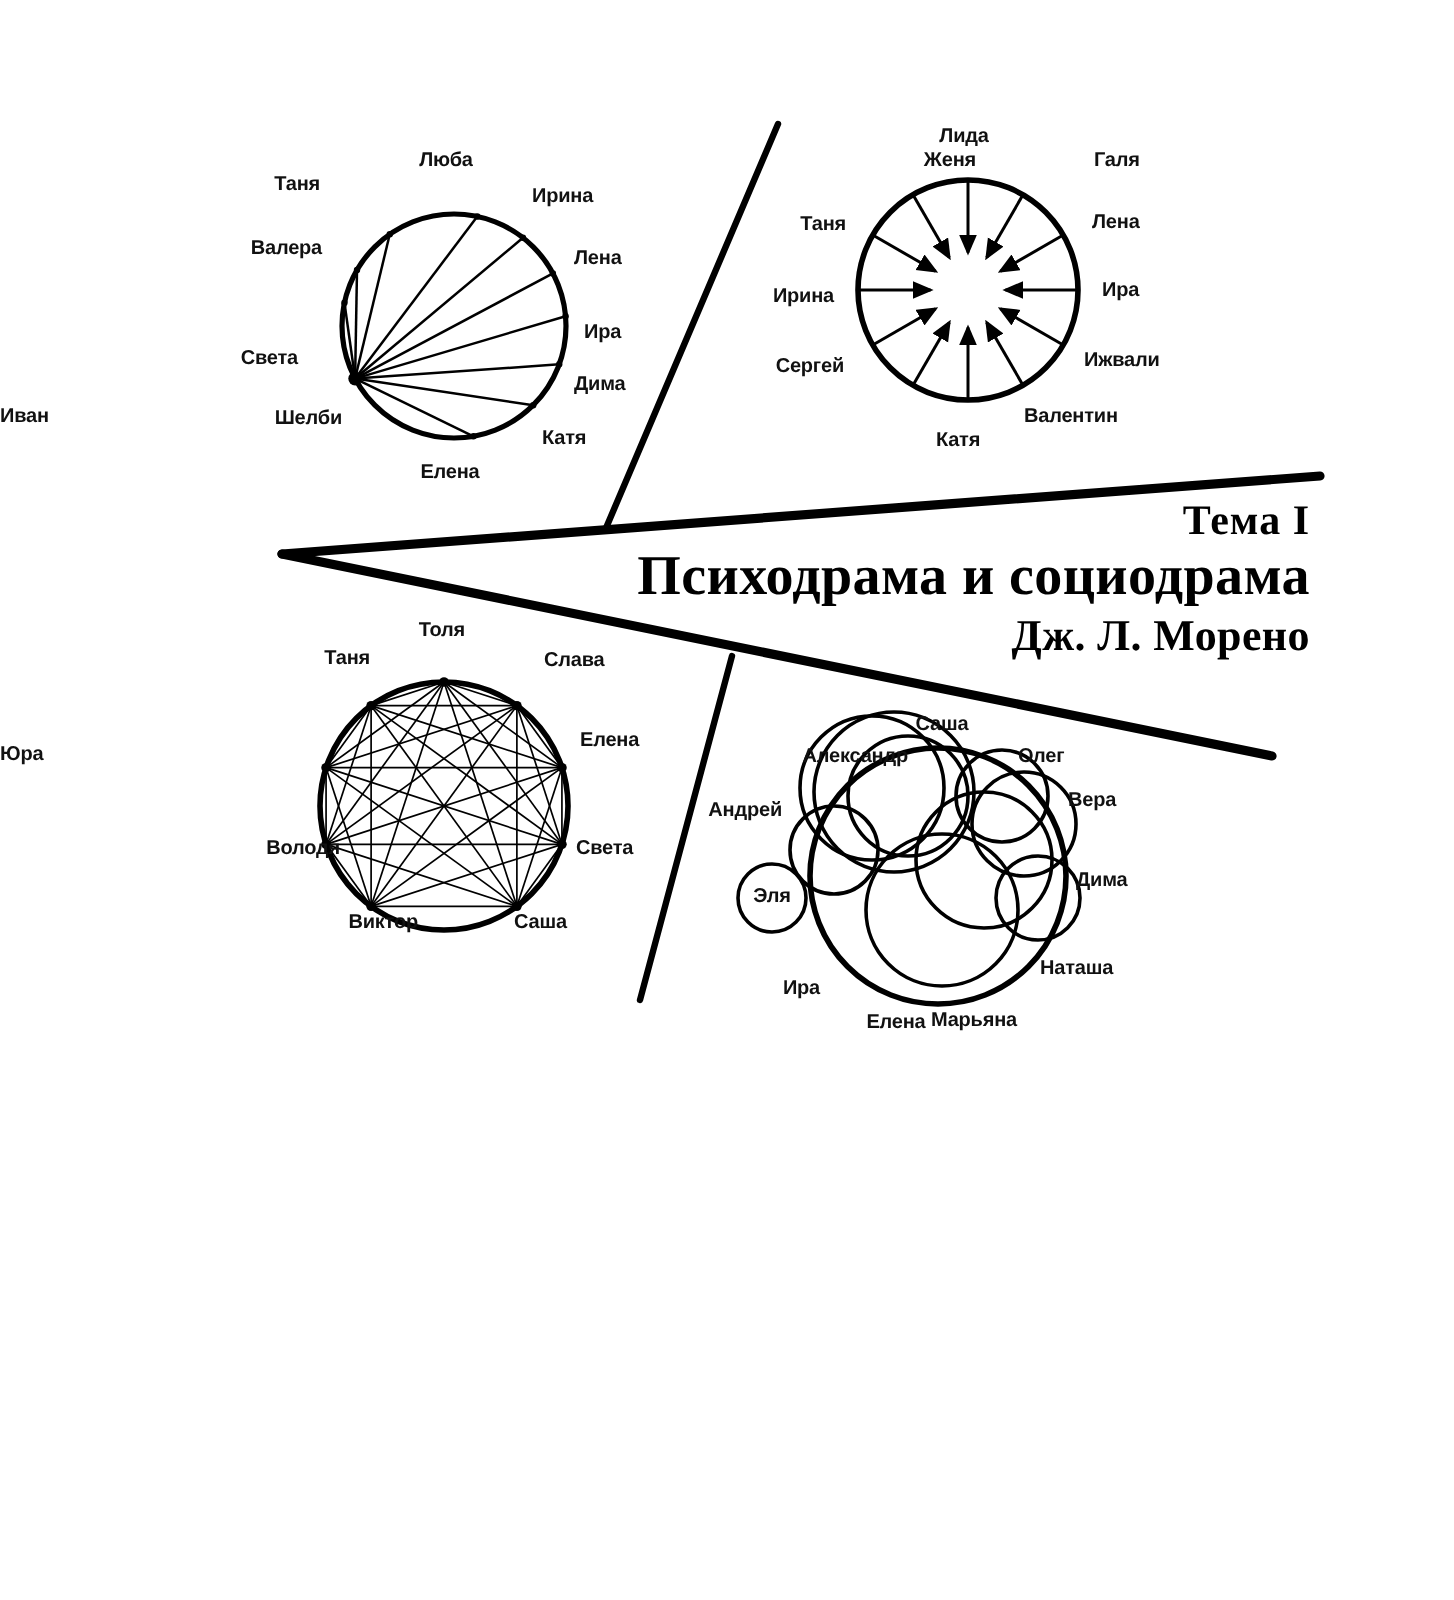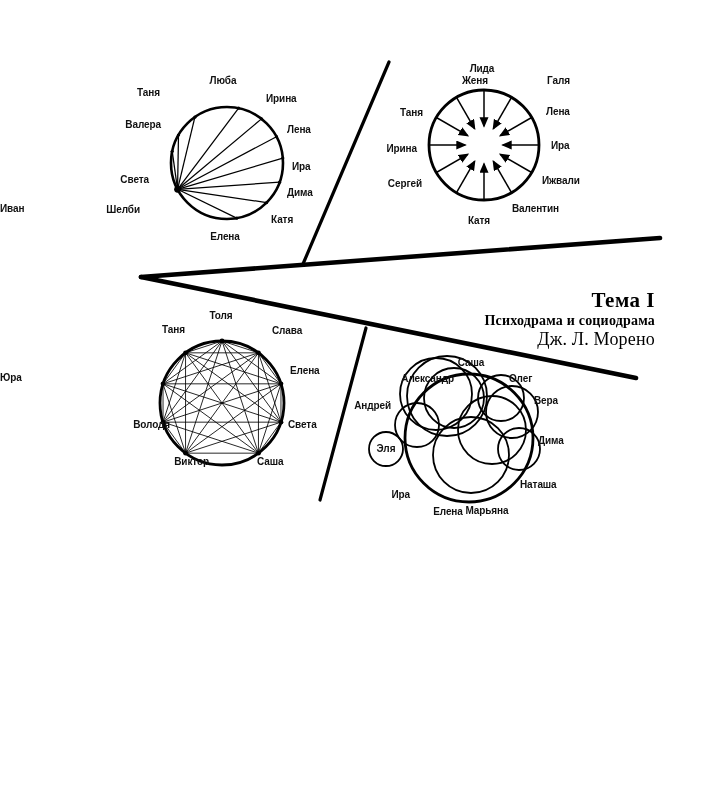--- a/index.html
+++ b/index.html
@@ -5,23 +5,23 @@
   html,body{margin:0;padding:0;background:#ffffff;}
   body{width:727px;height:800px;position:relative;overflow:hidden;
        font-family:"Liberation Sans",sans-serif;color:#000;}
   #page{position:absolute;left:0;top:0;width:727px;height:800px;}
   svg.layer{position:absolute;left:0;top:0;width:727px;height:800px;}
   .lbl{position:absolute;font-family:"Liberation Sans",sans-serif;
        font-size:10px;font-weight:bold;color:#111;white-space:nowrap;
        line-height:11px;letter-spacing:-0.1px;}
   .title-block{position:absolute;text-align:right;
        font-family:"Liberation Serif",serif;color:#000;}
-  .t-line1{font-size:21px;font-weight:bold;letter-spacing:0.5px;margin-top:40px;}
-  .t-line2{font-size:14px;font-weight:bold;letter-spacing:0.2px;}
-  .t-line3{font-size:18px;font-weight:normal;letter-spacing:0.2px;}
+  .t-line1{font-size:21px;font-weight:bold;letter-spacing:0.5px;}
+  .t-line2{font-size:28px;font-weight:bold;letter-spacing:0.2px;}
+  .t-line3{font-size:22px;font-weight:bold;letter-spacing:0.2px;}
 </style>
 </head>
 <body>
 
 <div id="page">
 
   <svg class="layer" id="art" viewBox="0 0 727 800" xmlns="http://www.w3.org/2000/svg">
       <defs>
         <marker id="ah" markerWidth="7" markerHeight="7" refX="6" refY="3" orient="auto" markerUnits="strokeWidth">
           <path d="M0,0 L7,3 L0,6 z" fill="#000000"></path>
@@ -139,21 +139,21 @@
       <div class="lbl" style="top: 87px; left: 0px; width: 160px; text-align: right;">Таня</div>
       <div class="lbl" style="top: 75px; left: 0px; width: 446px; text-align: center;">Люба</div>
       <div class="lbl" style="top: 93px; left: 266px;">Ирина</div>
       <div class="lbl" style="top: 124px; left: 287px;">Лена</div>
       <div class="lbl" style="top: 161px; left: 292px;">Ира</div>
       <div class="lbl" style="top: 187px; left: 287px;">Дима</div>
       <div class="lbl" style="top: 214px; left: 271px;">Катя</div>
       <div class="lbl" style="top: 231px; left: 0px; width: 450px; text-align: center;">Елена</div>
       <div class="lbl" style="top: 174px; left: 0px; width: 128px; text-align: right; padding-left: 21px;">Света</div>
       <div class="lbl" style="top: 119px; left: 0px; width: 126px; text-align: right; margin-left: 35px;">Валера</div>
-      <div class="lbl" style="top: 204px; left: 0px; width: 140px; text-align: right;">Шелби</div>
+      <div class="lbl" style="top: 204px; left: 0px; width: 140px; text-align: right; padding-left: 31px;">Шелби</div>
       <div class="lbl" style="top: 63px; left: 0px; width: 964px; text-align: center;">Лида</div>
       <div class="lbl" style="top: 75px; left: 547px;">Галя</div>
       <div class="lbl" style="top: 106px; left: 546px;">Лена</div>
       <div class="lbl" style="top: 140px; left: 551px;">Ира</div>
       <div class="lbl" style="top: 175px; left: 542px;">Ижвали</div>
       <div class="lbl" style="top: 203px; left: 512px;">Валентин</div>
       <div class="lbl" style="top: 215px; left: 0px; width: 958px; text-align: center;">Катя</div>
       <div class="lbl" style="top: 203px; left: 0px; width: 448px; text-align: left;">Иван</div>
       <div class="lbl" style="top: 178px; left: 0px; width: 422px; text-align: right;">Сергей</div>
       <div class="lbl" style="top: 143px; left: 0px; width: 417px; text-align: right;">Ирина</div>

